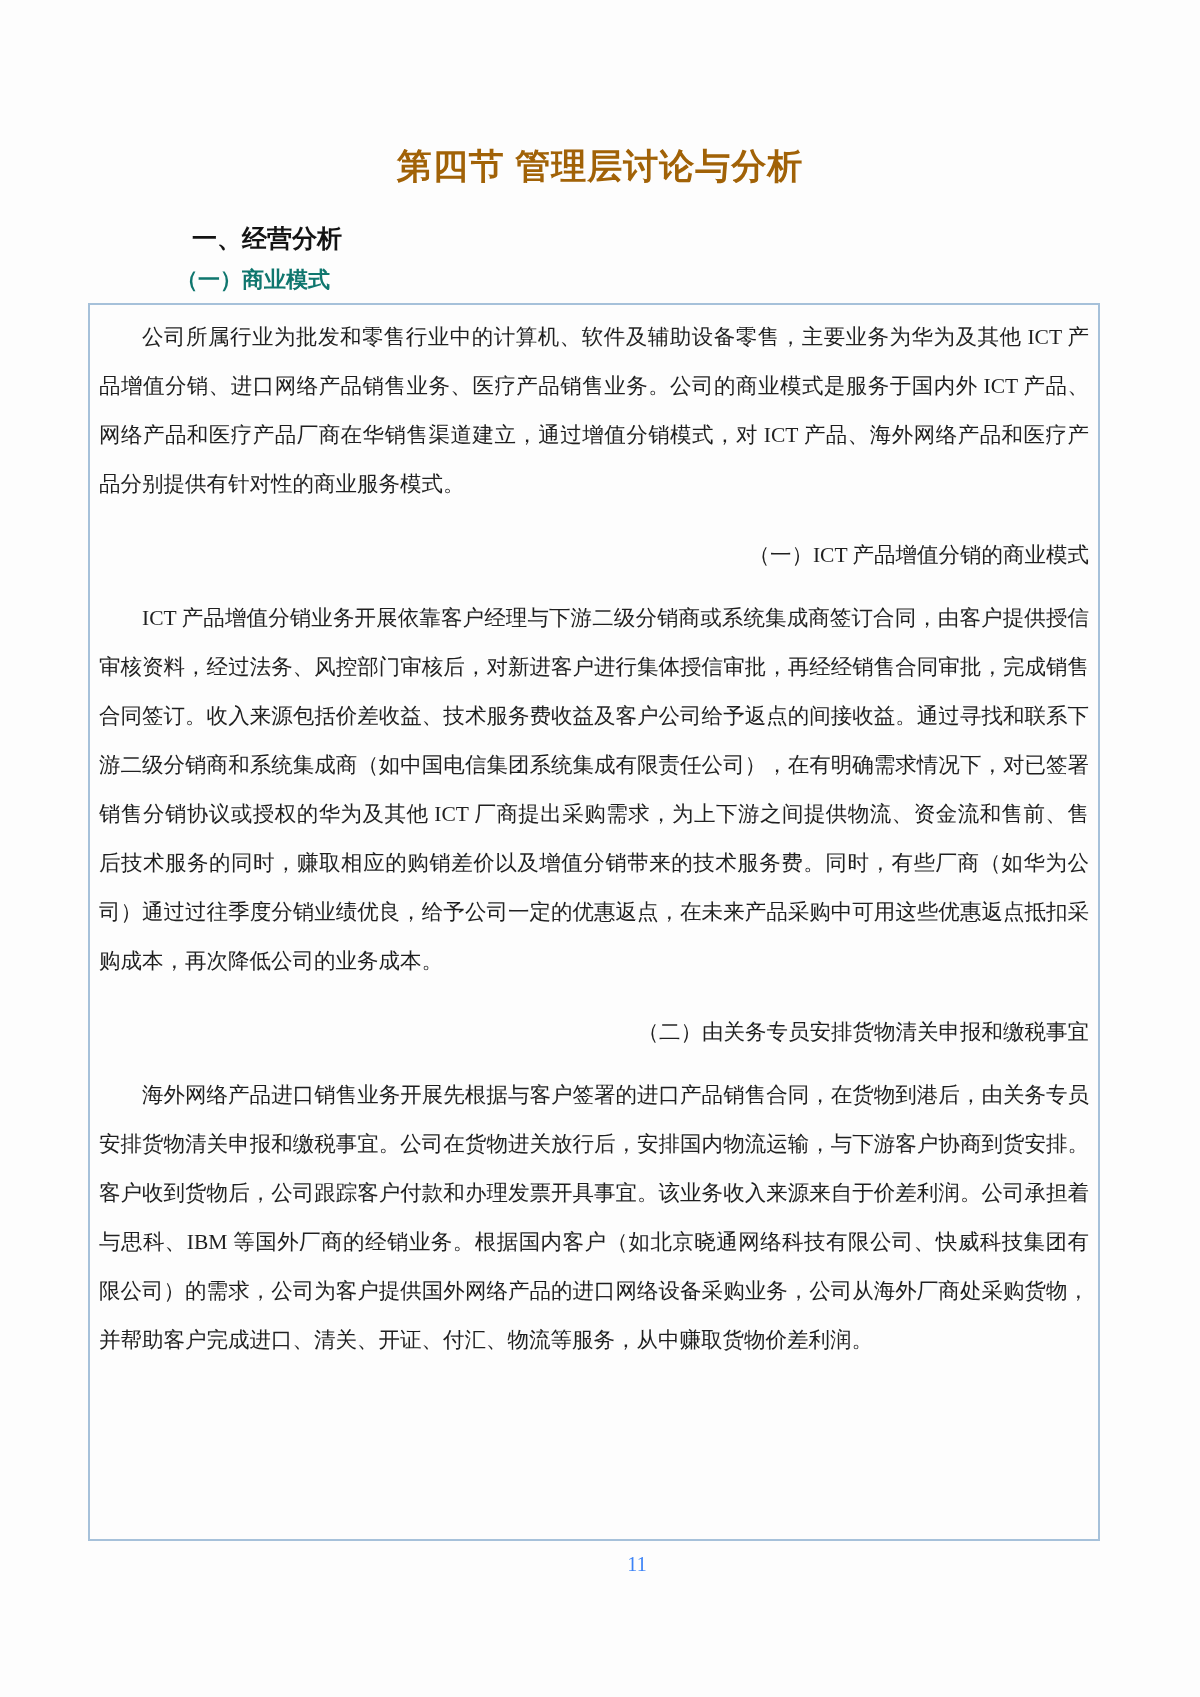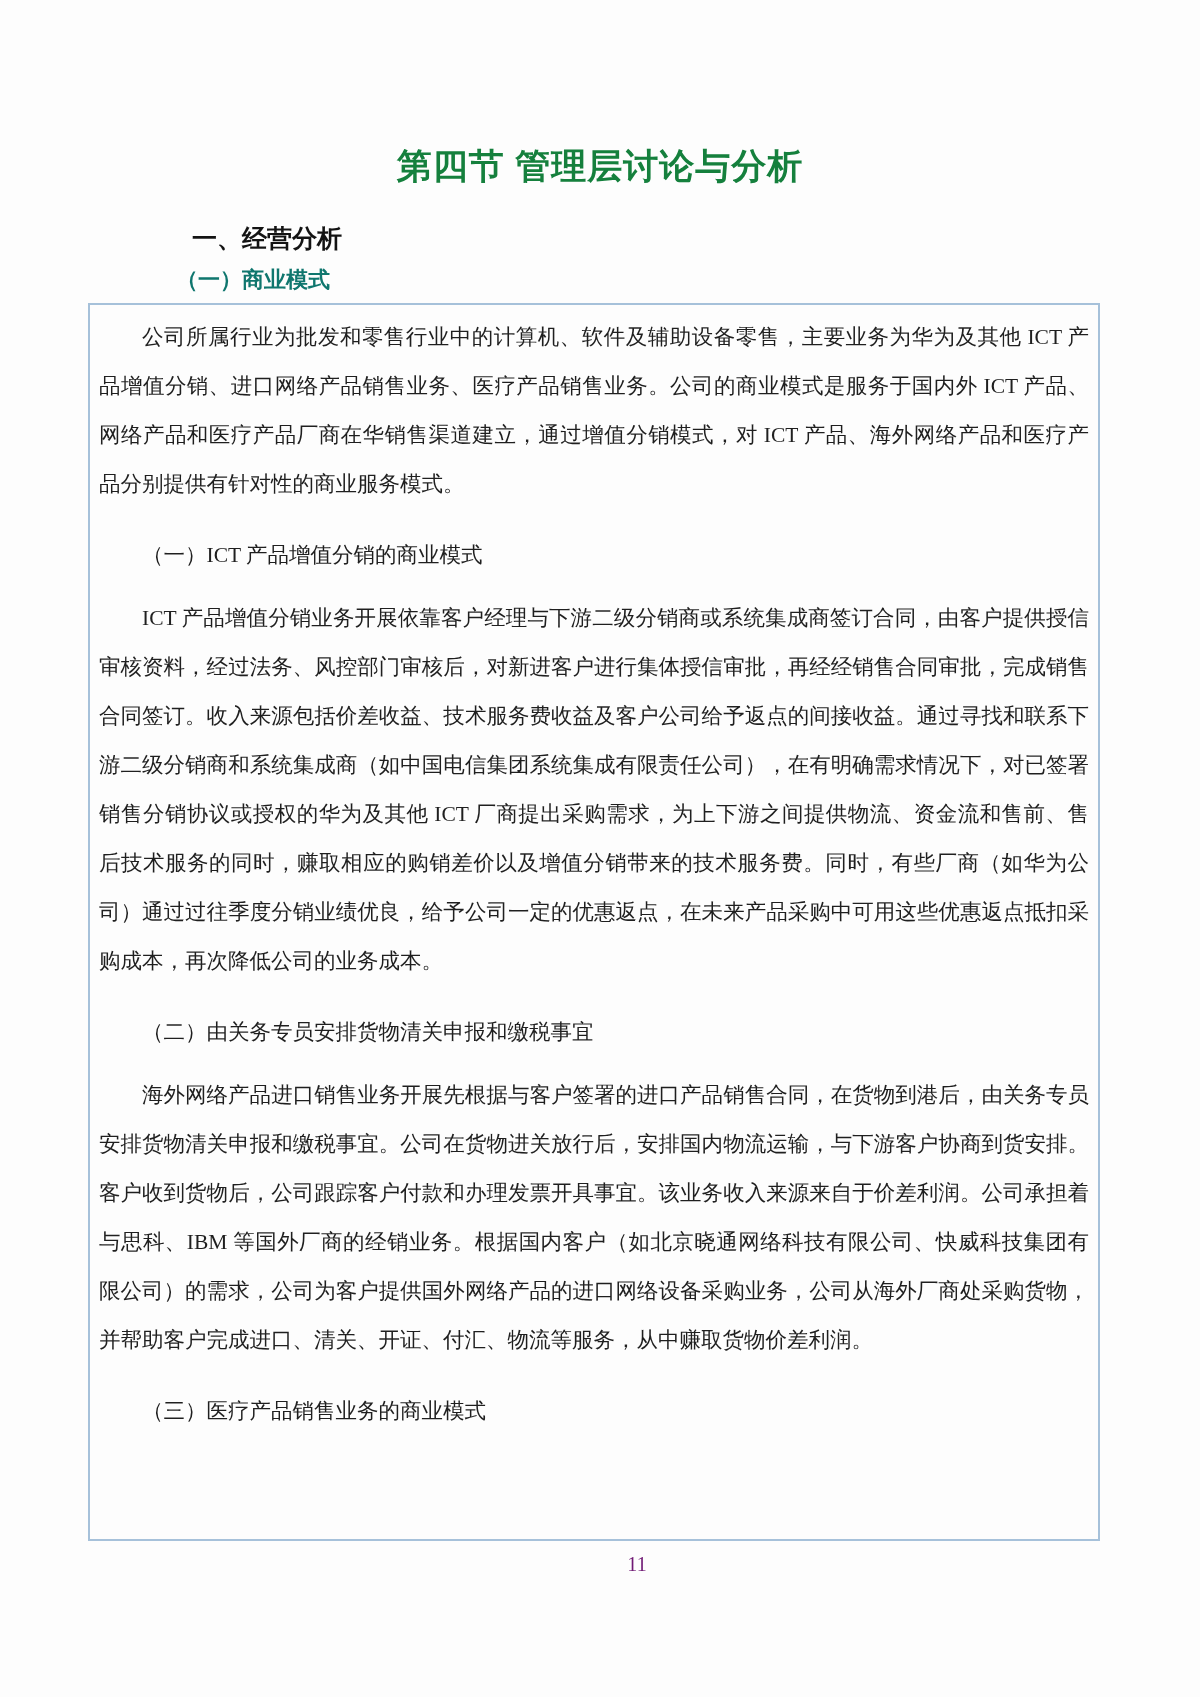--- a/index.html
+++ b/index.html
@@ -7,21 +7,21 @@
     position:relative; width:1200px; height:1697px;
     background:#fdfdfd; overflow:hidden;
     font-family:"Liberation Serif","DejaVu Serif",serif;
     color:#212121;
   }
   .doc-title {
     position:absolute; top:144px; left:0; width:1200px;
     margin:0; text-align:center;
     font-family:"Liberation Sans","DejaVu Sans",sans-serif;
     font-weight:700; font-size:35px; line-height:44px;
-    letter-spacing:1px; color:#15803d;
+    letter-spacing:1px; color:#a16207;
   }
   .h-level1 {
     position:absolute; top:222px; left:192px; margin:0;
     font-family:"Liberation Sans","DejaVu Sans",sans-serif;
     font-weight:700; font-size:25px; line-height:32px; color:#131313;
   }
   .h-level2 {
     position:absolute; top:266px; left:176px; margin:0;
     font-family:"Liberation Sans","DejaVu Sans",sans-serif;
     font-weight:700; font-size:22px; line-height:28px; color:#0f766e;
@@ -29,24 +29,24 @@
   .content-box {
     position:absolute; top:303px; left:88px;
     width:1012px; height:1238px; box-sizing:border-box;
     border:2px solid #a6c1da; background:#fdfdfd;
     padding:8px 9px 0 9px; overflow:hidden;
   }
   .para, .subhead {
     margin:0; font-size:21.5px; line-height:49px;
     text-align:justify; text-indent:2em; color:#1f1f1f;
   }
-  .subhead { margin:22px 0 14px 0; text-align:left; }
+  .subhead { margin:22px 0 14px 0; text-align:right; }
   .page-num {
     position:absolute; top:1552px; left:637px; transform:translateX(-50%);
-    font-size:20px; line-height:24px; color:#701a75;
+    font-size:20px; line-height:24px; color:#3b82f6;
     font-family:"Liberation Serif","DejaVu Serif",serif;
   }
 </style>
 </head>
 <body>
 
 <div class="sheet">
 
   <h1 class="doc-title">第四节 管理层讨论与分析</h1>
 
@@ -59,20 +59,19 @@
     <p class="para">公司所属行业为批发和零售行业中的计算机、软件及辅助设备零售，主要业务为华为及其他 ICT 产品增值分销、进口网络产品销售业务、医疗产品销售业务。公司的商业模式是服务于国内外 ICT 产品、网络产品和医疗产品厂商在华销售渠道建立，通过增值分销模式，对 ICT 产品、海外网络产品和医疗产品分别提供有针对性的商业服务模式。</p>
 
     <p class="subhead">（一）ICT 产品增值分销的商业模式</p>
 
     <p class="para">ICT 产品增值分销业务开展依靠客户经理与下游二级分销商或系统集成商签订合同，由客户提供授信审核资料，经过法务、风控部门审核后，对新进客户进行集体授信审批，再经经销售合同审批，完成销售合同签订。收入来源包括价差收益、技术服务费收益及客户公司给予返点的间接收益。通过寻找和联系下游二级分销商和系统集成商（如中国电信集团系统集成有限责任公司），在有明确需求情况下，对已签署销售分销协议或授权的华为及其他 ICT 厂商提出采购需求，为上下游之间提供物流、资金流和售前、售后技术服务的同时，赚取相应的购销差价以及增值分销带来的技术服务费。同时，有些厂商（如华为公司）通过过往季度分销业绩优良，给予公司一定的优惠返点，在未来产品采购中可用这些优惠返点抵扣采购成本，再次降低公司的业务成本。</p>
 
     <p class="subhead">（二）由关务专员安排货物清关申报和缴税事宜</p>
 
     <p class="para">海外网络产品进口销售业务开展先根据与客户签署的进口产品销售合同，在货物到港后，由关务专员安排货物清关申报和缴税事宜。公司在货物进关放行后，安排国内物流运输，与下游客户协商到货安排。客户收到货物后，公司跟踪客户付款和办理发票开具事宜。该业务收入来源来自于价差利润。公司承担着与思科、IBM 等国外厂商的经销业务。根据国内客户（如北京晓通网络科技有限公司、快威科技集团有限公司）的需求，公司为客户提供国外网络产品的进口网络设备采购业务，公司从海外厂商处采购货物，并帮助客户完成进口、清关、开证、付汇、物流等服务，从中赚取货物价差利润。</p>
 
-    <p class="subhead">（三）医疗产品销售业务的商业模式</p>
 
 
   </div>
 
   <div class="page-num">11</div>
 
 </div>
 
 </body></html>

